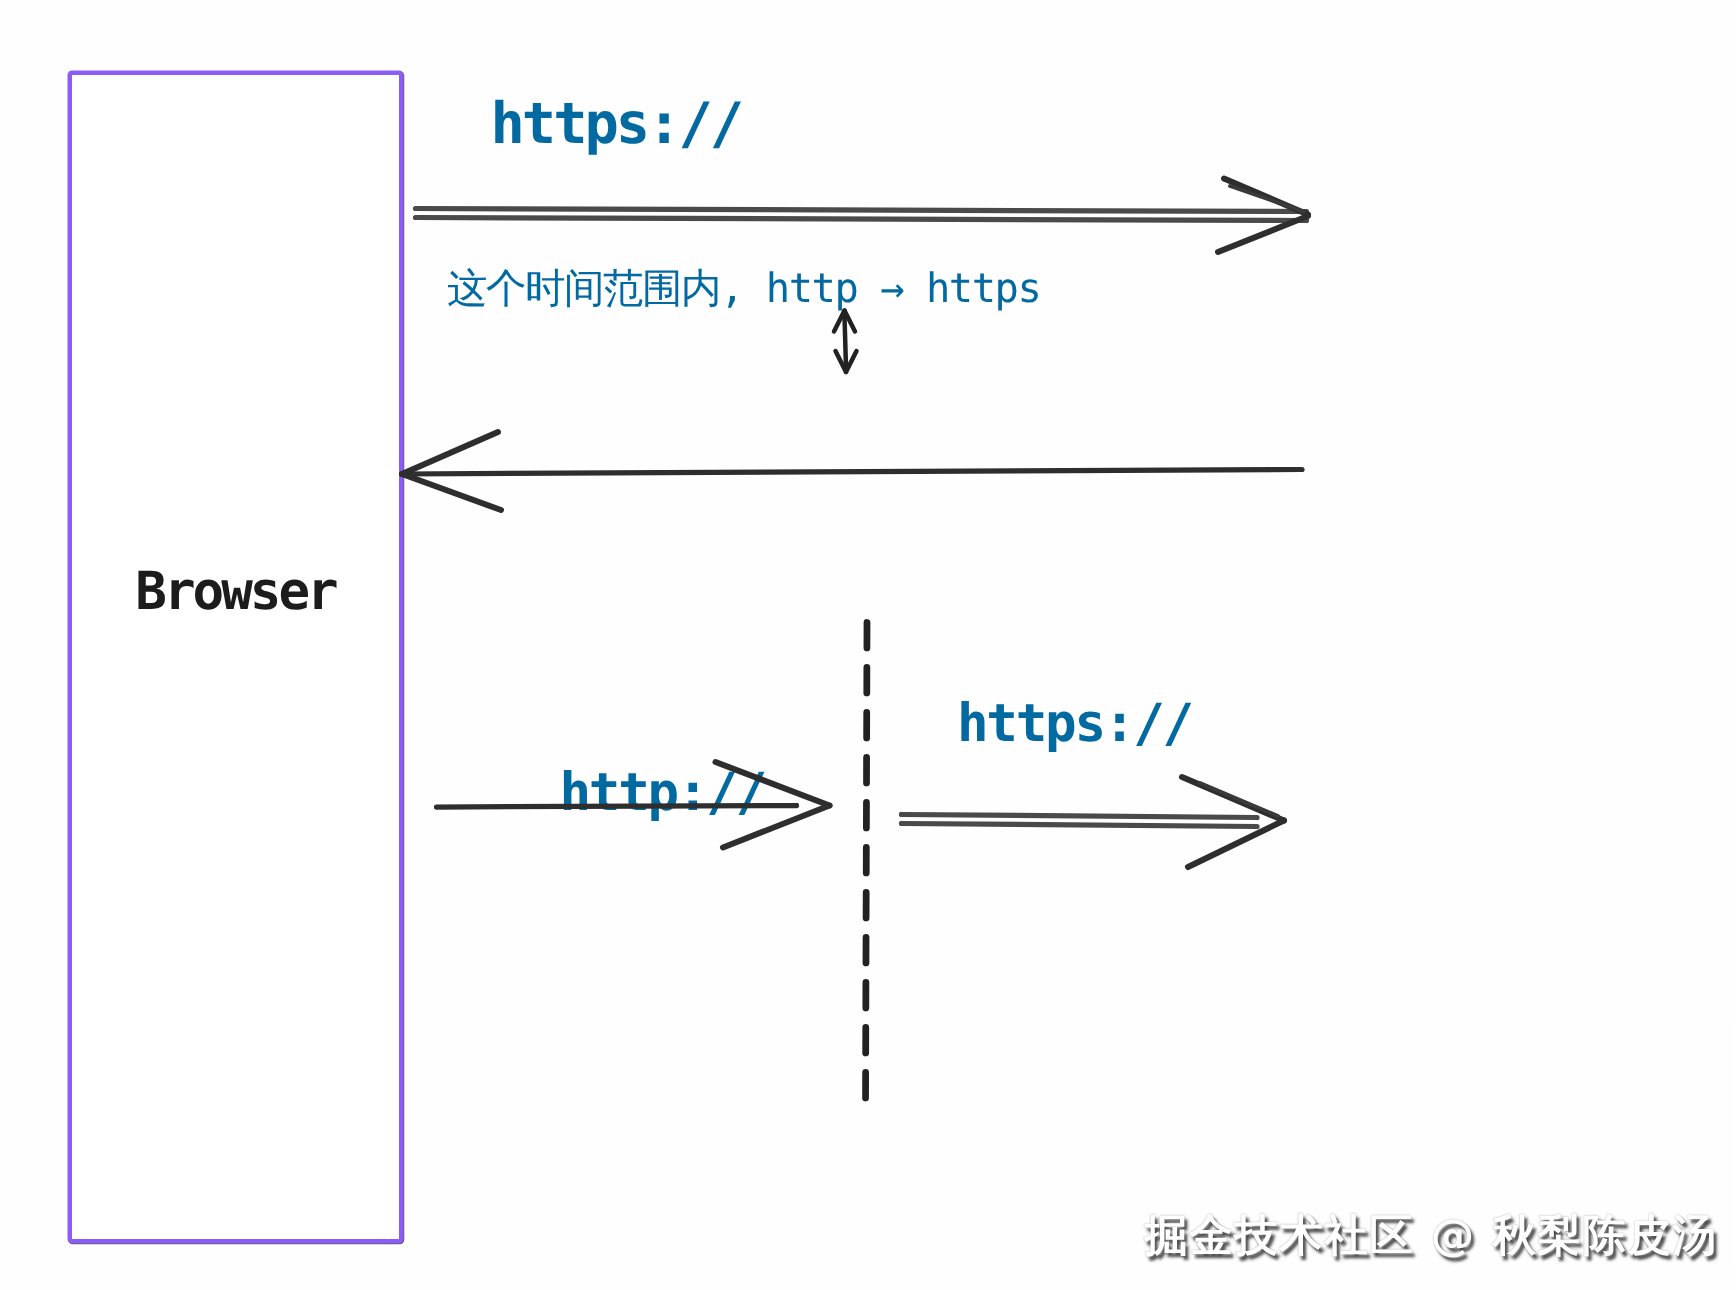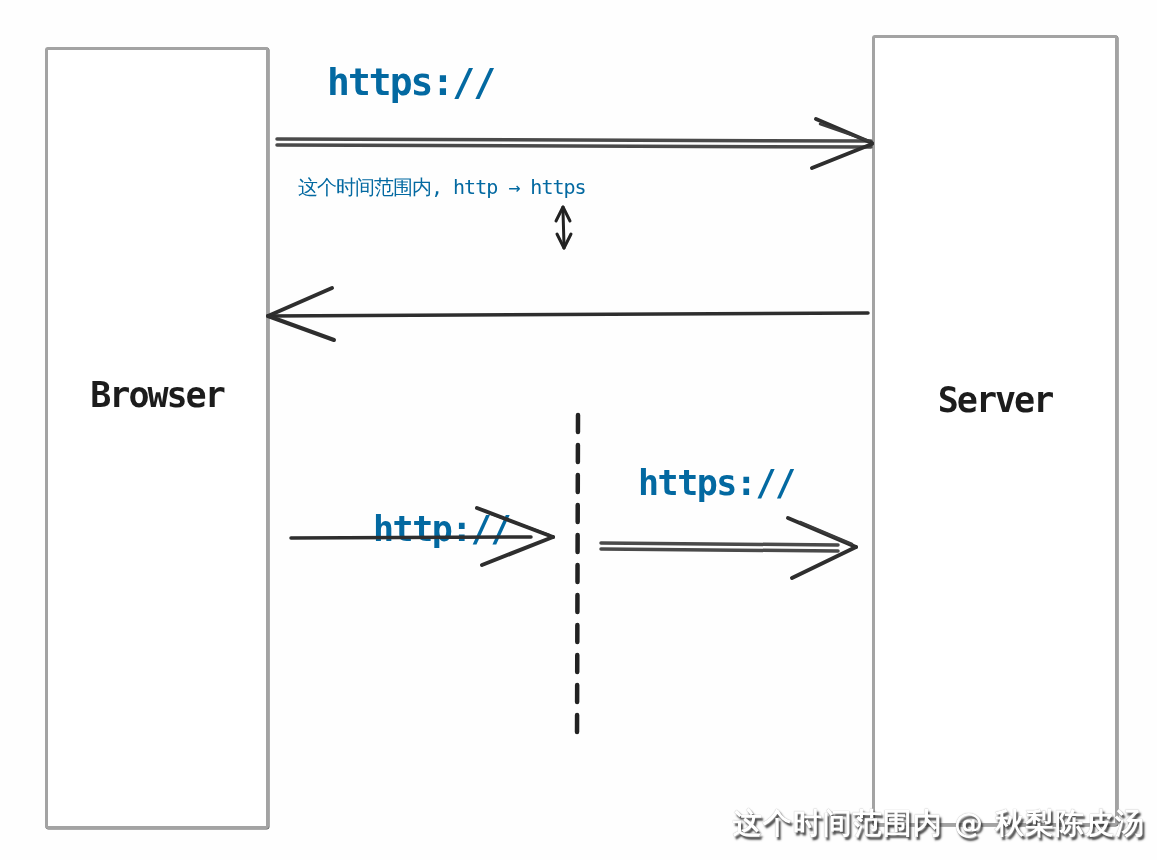--- a/index.html
+++ b/index.html
@@ -12,21 +12,21 @@
     position: relative;
     width: 1157px;
     height: 860px;
     background: #fefefe;
     overflow: hidden;
   }
   
   .actor-box {
     position: absolute;
     background: #fff;
-    border: 3px solid #a3a3a3;
+    border: 3px solid #8b5cf6;
     border-radius: 3px;
     box-shadow: 0.5px 0.5px 0 #5a5a5a;
   }
   .actor-box.browser { left: 45px; top: 47px; width: 218px; height: 776px; }
   .actor-box.server  { left: 872px; top: 35px; width: 240px; height: 785px; }
   .actor-label {
     position: absolute;
     width: 100%;
     text-align: center;
     font-size: 35px;
@@ -38,21 +38,21 @@
   .actor-box.server  .actor-label { top: 342px; }
 
   
   .lane-label {
     position: absolute;
     color: #0369a1;
     font-weight: 600;
     white-space: nowrap;
   }
   .label-top-request { left: 327px; top: 60px;  font-size: 38px; letter-spacing: -2px; }
-  .label-hsts-note   { left: 298px; top: 174px; font-size: 20px; font-weight: 500; letter-spacing: -1px;
+  .label-hsts-note   { left: 298px; top: 174px; font-size: 27px; font-weight: 500; letter-spacing: -1px;
                        font-family: "DejaVu Sans Mono", "DejaVu Sans", "Liberation Sans", sans-serif; }
   .label-hsts-header { left: 305px; top: 246px; font-size: 21.5px; font-weight: 700; letter-spacing: -0.5px; }
   .label-lower-http  { left: 373px; top: 465px; font-size: 35px; letter-spacing: -1.5px; margin-top: 44px; }
   .label-lower-https { left: 638px; top: 463px; font-size: 35px; letter-spacing: -1.5px; }
 
   .arrows-svg { position: absolute; left: 0; top: 0; z-index: 2; pointer-events: none; }
 
   .watermark {
     position: absolute;
     right: 12px;
@@ -69,23 +69,20 @@
 </style>
 </head>
 <body>
 
 <div class="stage">
 
   <div class="actor-box browser">
     <div class="actor-label">Browser</div>
   </div>
 
-  <div class="actor-box server">
-    <div class="actor-label">Server</div>
-  </div>
 
   <svg class="arrows-svg" width="1157" height="860" viewBox="0 0 1157 860">
 
     <g stroke="#4a4a4a" stroke-width="3.5" fill="none" stroke-linecap="round">
       <path d="M277,139 L871,141"></path>
       <path d="M277,145 L871,147"></path>
       <path d="M872,143 L816,119" stroke="#2e2e2e" stroke-width="4"></path>
       <path d="M872,144 L812,168" stroke="#2e2e2e" stroke-width="4"></path>
       <path d="M869,141 L820,124" stroke="#3a3a3a" stroke-width="2.5"></path>
     </g>
@@ -124,15 +121,15 @@
 
   <div class="lane-label label-top-request">https://</div>
 
   <div class="lane-label label-hsts-note">这个时间范围内, http → https</div>
 
 
   <div class="lane-label label-lower-http">http://</div>
 
   <div class="lane-label label-lower-https">https://</div>
 
-  <div class="watermark">这个时间范围内 @ 秋梨陈皮汤</div>
+  <div class="watermark">掘金技术社区 @ 秋梨陈皮汤</div>
 
 </div>
 
 </body></html>

